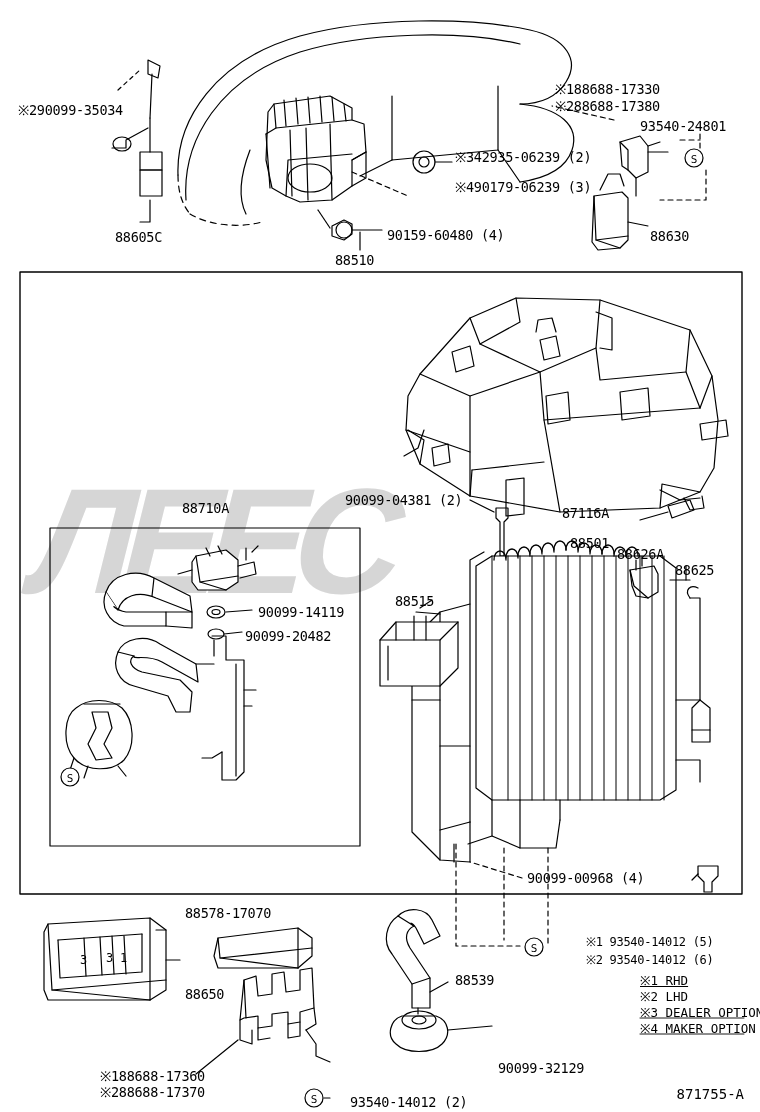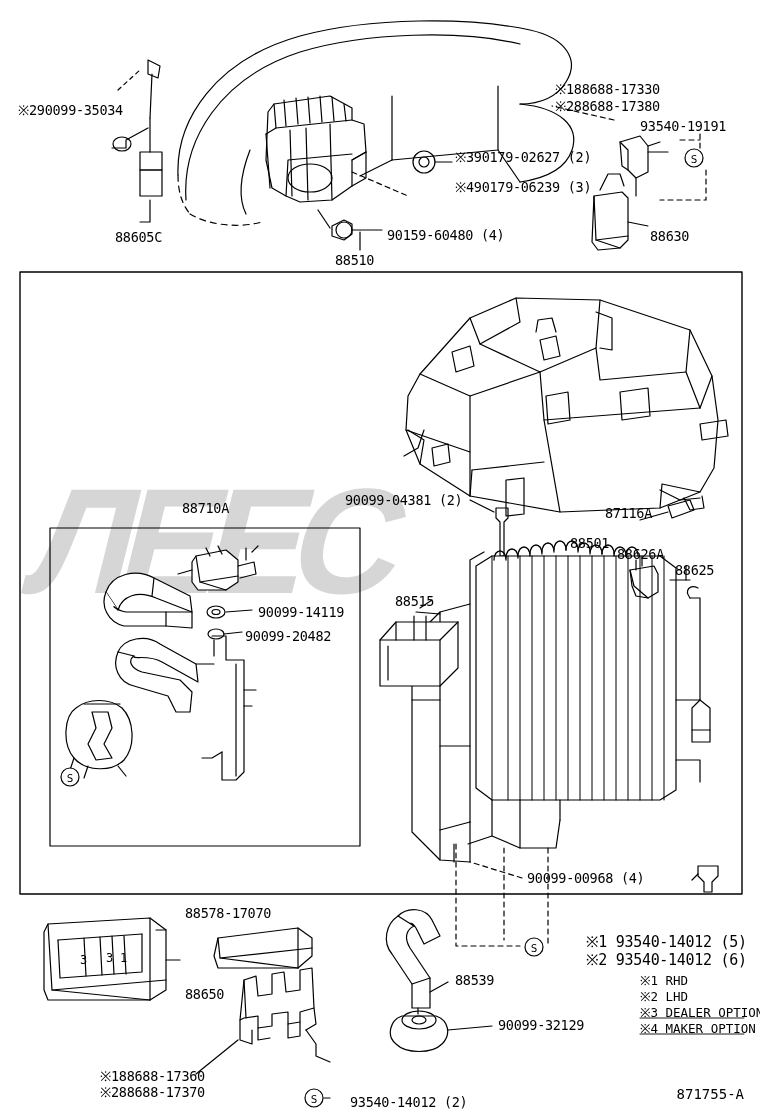--- a/index.html
+++ b/index.html
@@ -1,21 +1,21 @@
 <!DOCTYPE html>
 <html><head>
 <meta charset="utf-8">
 <style>
   html,body{margin:0;padding:0;background:#fff;}
   body{width:760px;height:1112px;position:relative;overflow:hidden;
        font-family:"DejaVu Sans Mono","Liberation Mono",monospace;color:#000;}
   #sheet{position:absolute;left:0;top:0;width:760px;height:1112px;}
   svg#art{position:absolute;left:0;top:0;width:760px;height:1112px;}
   .lbl{position:absolute;font-size:13.5px;letter-spacing:-0.3px;white-space:pre;line-height:14px;}
-  .lbl.sm{font-size:15px;}
+  .lbl.sm{font-size:12px;}
   .wm{position:absolute;left:40px;top:455px;width:700px;height:120px;
       font-family:"Liberation Sans",sans-serif;font-weight:bold;font-size:150px;
       color:#c9c9c9;opacity:.75;letter-spacing:-14px;
       transform:skewX(-14deg);}
   .code{position:absolute;right:16px;bottom:10px;font-size:14px;letter-spacing:0px;}
   .legend{position:absolute;font-size:12.5px;line-height:16px;white-space:pre;}
 </style>
 </head>
 <body>
 
@@ -323,46 +323,46 @@
       <g>
           <circle cx="314" cy="1098" r="9" fill="#fff" stroke="#000" stroke-width="1.2"></circle>
          <text x="314" y="1103" font-size="11" text-anchor="middle" font-family="monospace">S</text>
         </g>
     </g>
   </svg>
 
   <div class="lbl" style="left:18px;  top:83px;margin-top:20px;">※290099-35034</div>
   <div class="lbl" style="left:115px; top:230px;">88605C</div>
   <div class="lbl" style="left:335px; top:253px;">88510</div>
-  <div class="lbl" style="left:455px; top:150px;">※390179-02627 (2)</div>
+  <div class="lbl" style="left:455px; top:150px;">※342935-06239 (2)</div>
   <div class="lbl" style="left:455px; top:168px;margin-top:12px;">※490179-06239 (3)</div>
   <div class="lbl" style="left:387px; top:228px;">90159-60480 (4)</div>
   <div class="lbl" style="left:555px; top:82px;">※188688-17330</div>
   <div class="lbl" style="left:555px; top:99px;">※288688-17380</div>
-  <div class="lbl" style="left:640px; top:119px;">93540-19191</div>
+  <div class="lbl" style="left:640px; top:119px;">93540-24801</div>
   <div class="lbl" style="left:650px; top:229px;">88630</div>
   <div class="lbl" style="left:345px; top:493px;">90099-04381 (2)</div>
-  <div class="lbl" style="left:562px; top:506px;margin-left:43px;">87116A</div>
+  <div class="lbl" style="left:562px; top:506px;">87116A</div>
   <div class="lbl" style="left:182px; top:501px;">88710A</div>
   <div class="lbl" style="left:258px; top:605px;">90099-14119</div>
   <div class="lbl" style="left:245px; top:629px;">90099-20482</div>
   <div class="lbl" style="left:395px; top:594px;">88515</div>
   <div class="lbl" style="left:553px; top:536px;margin-left:17px;">88501</div>
   <div class="lbl" style="left:617px; top:547px;">88626A</div>
   <div class="lbl" style="left:675px; top:563px;">88625</div>
   <div class="lbl" style="left:527px; top:871px;">90099-00968 (4)</div>
   <div class="lbl" style="left:185px; top:906px;">88578-17070</div>
   <div class="lbl" style="left:185px; top:987px;">88650</div>
   <div class="lbl" style="left:455px; top:973px;">88539</div>
-  <div class="lbl" style="left:498px; top:1018px;">90099-32129</div>
+  <div class="lbl" style="left:498px; top:1061px;">90099-32129</div>
   <div class="lbl" style="left:100px; top:1069px;">※188688-17360</div>
   <div class="lbl" style="left:100px; top:1085px;">※288688-17370</div>
   <div class="lbl" style="left:350px; top:1095px;">93540-14012 (2)</div>
   <div class="lbl sm" style="left:586px; top:935px;">※1 93540-14012 (5)</div>
   <div class="lbl sm" style="left:586px; top:953px;">※2 93540-14012 (6)</div>
 
-  <div class="legend" style="left:640px; top:973px;">※1 RHD</div>
+  <div class="legend" style="left:640px; top:973px;text-decoration:underline;">※1 RHD</div>
   <div class="legend" style="left:640px; top:989px;">※2 LHD</div>
   <div class="legend" style="left:640px; top:1005px;">※3 DEALER OPTION</div>
   <div class="legend" style="left:640px; top:1021px;">※4 MAKER OPTION</div>
 
   <div class="code">871755-A</div>
 </div>
 
 </body></html>

